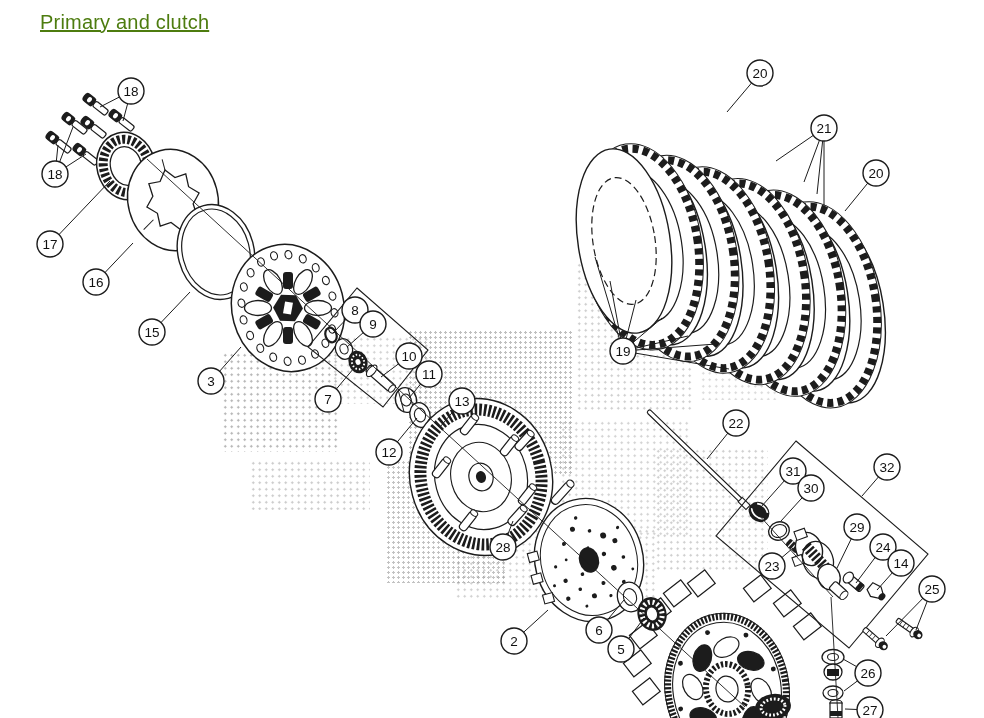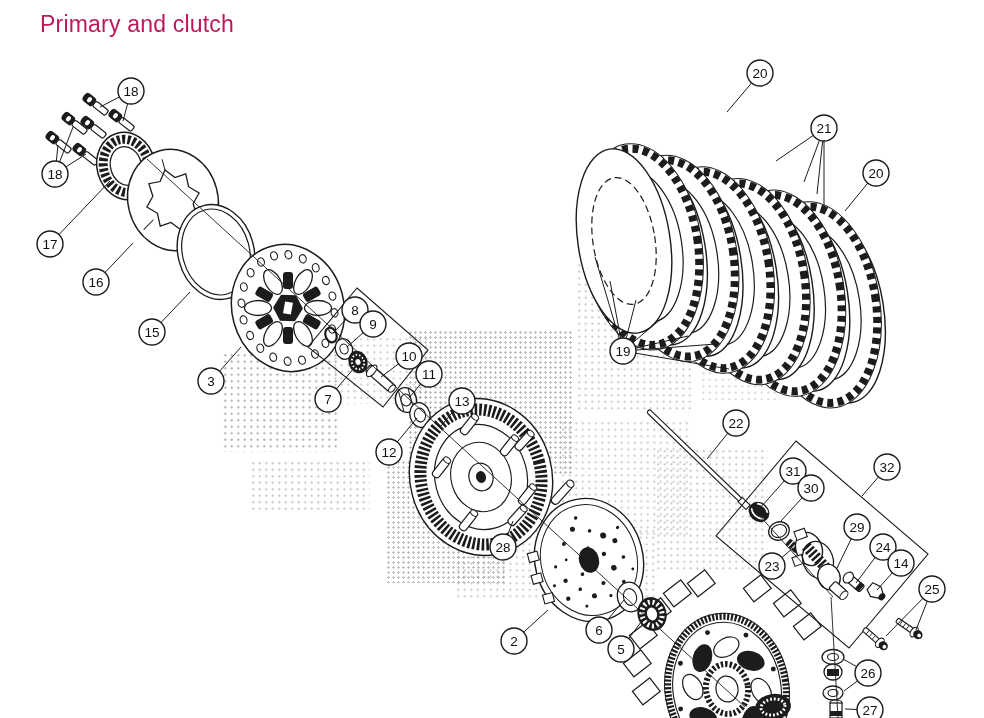--- a/index.html
+++ b/index.html
@@ -1,19 +1,19 @@
 <!DOCTYPE html>
 <html><head>
 <meta charset="utf-8">
 <style>
   html,body{margin:0;padding:0;background:#fff;}
   .page{position:relative;width:984px;height:718px;background:#fff;overflow:hidden;
         font-family:"Liberation Sans",sans-serif;}
-  .title{position:absolute;left:40px;top:11px;font-size:23px;color:#be185d;
-         letter-spacing:.2px;font-weight:500;}
+  .title{position:absolute;left:40px;top:11px;font-size:20px;color:#4d7c0f;
+         letter-spacing:.2px;font-weight:500;text-decoration:underline;}
   .wm{position:absolute;background-image:radial-gradient(#666 1.05px,transparent 1.25px);
       background-size:6.5px 6.5px;}
   .wm.fine{background-size:5px 5px;}
   svg.diagram{position:absolute;left:0;top:0;}
   text.co{font-family:"Liberation Sans",sans-serif;}
 </style>
 </head>
 <body>
 
 <div class="page">

